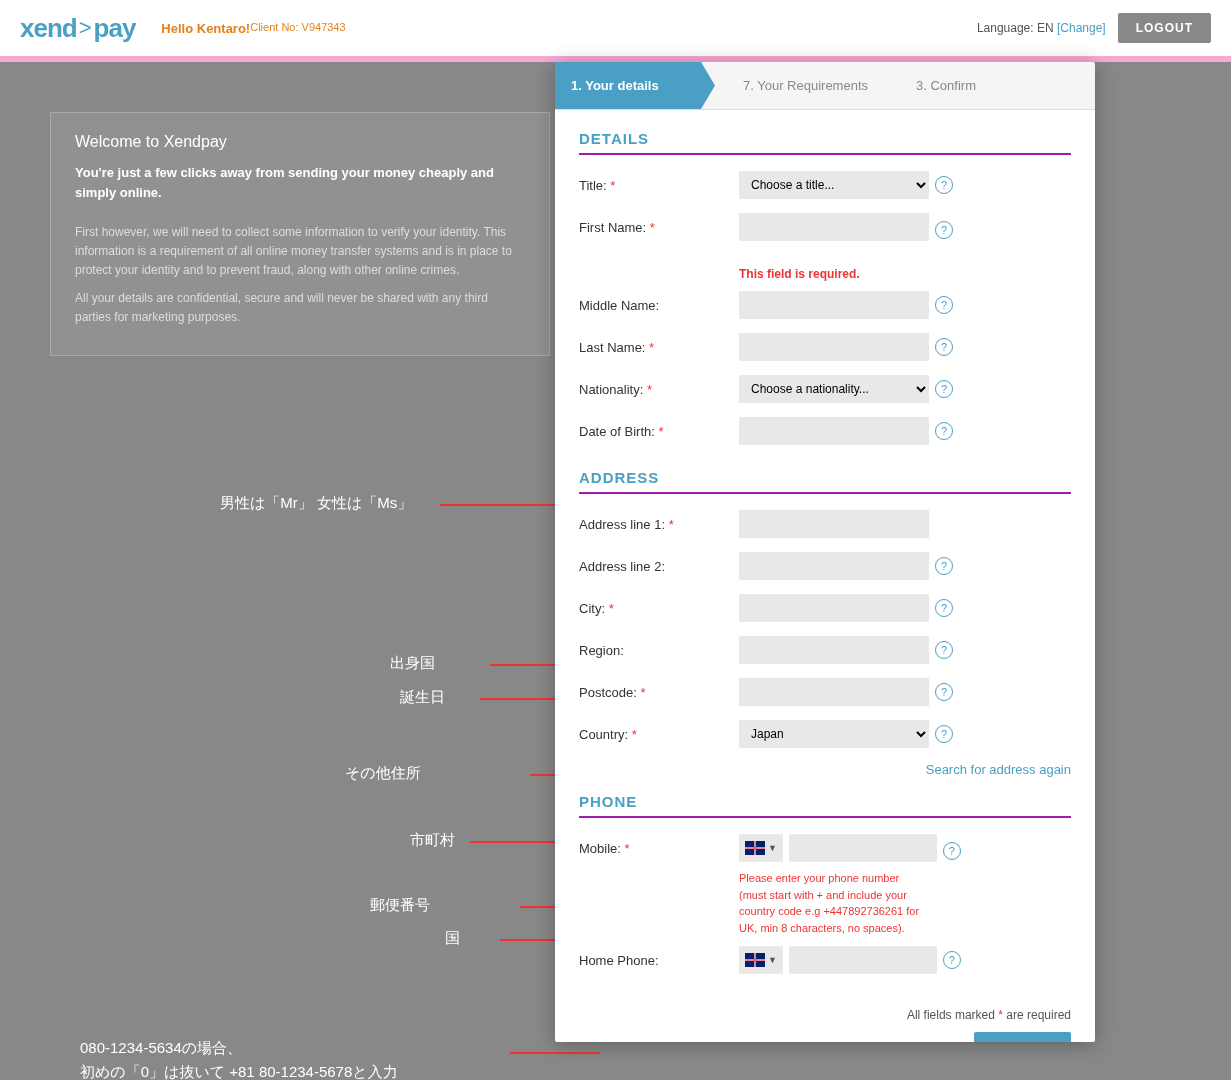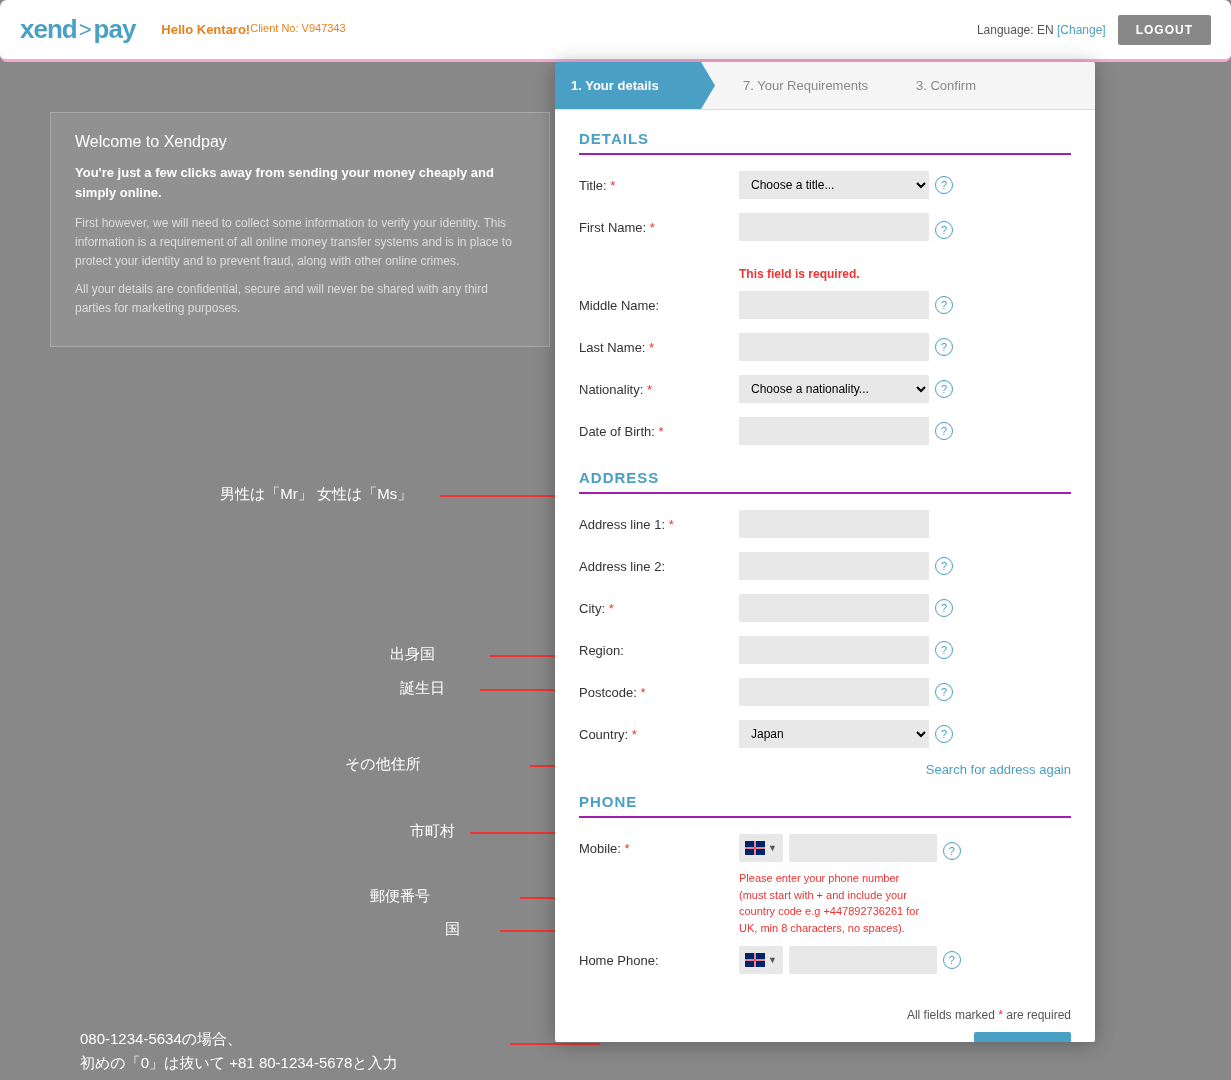--- a/index.html
+++ b/index.html
@@ -12,22 +12,21 @@
       position: relative;
     }
 
     
     .header {
       background: #fff;
       height: 62px;
       display: flex;
       align-items: center;
       padding: 0 20px;
-      border-bottom: 3px solid #f9a8d4;
-      border-radius: 7px;
+      border-bottom: 6px solid #f9a8d4;
     }
     .logo {
       display: flex;
       align-items: center;
       gap: 0;
     }
     .logo-xend {
       font-size: 26px;
       font-weight: bold;
       color: #4a9fc4;
@@ -108,21 +107,21 @@
     }
     .welcome-title {
       font-size: 16px;
       color: #fff;
       margin-bottom: 12px;
     }
     .welcome-bold {
       font-size: 13px;
       font-weight: bold;
       color: #fff;
-      margin-bottom: 12px;
+      margin-bottom: 21px;
       line-height: 1.5;
     }
     .welcome-text {
       font-size: 12px;
       color: #ddd;
       line-height: 1.6;
       margin-bottom: 8px;
     }
 
     

